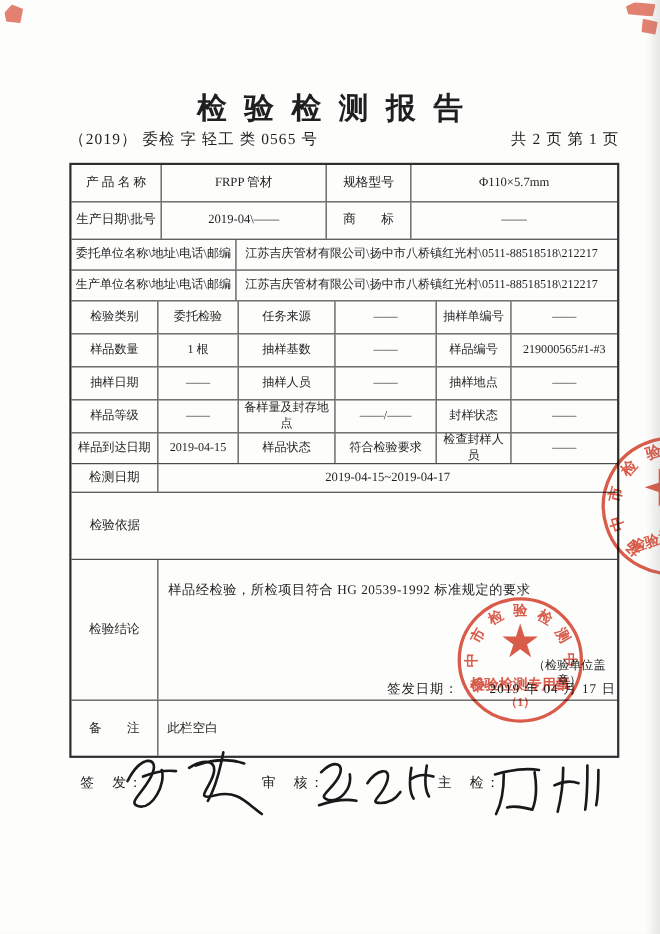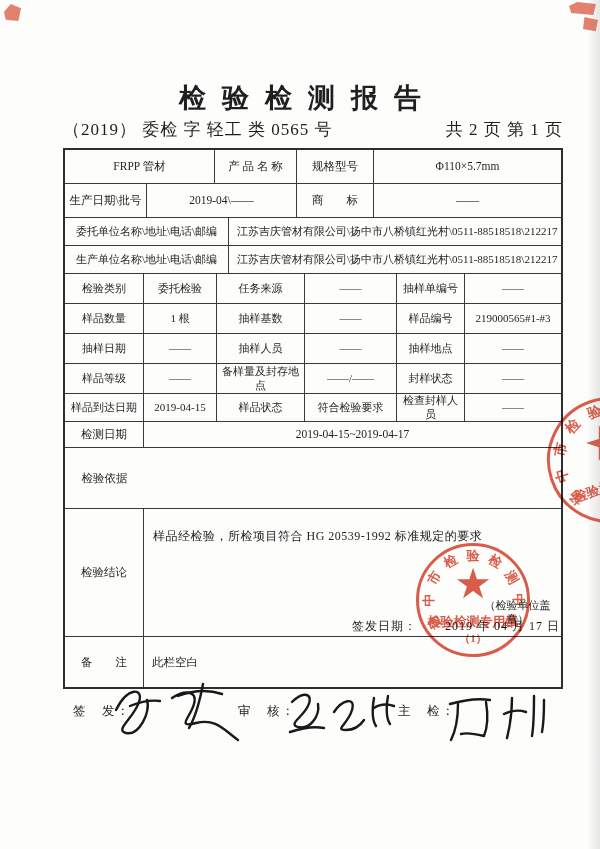--- a/index.html
+++ b/index.html
@@ -10,37 +10,37 @@
     color:#1f1f1f;
   }
   .edge-shade{position:absolute; right:0; top:0; width:13px; height:100%;
     background:linear-gradient(to right, rgba(90,90,90,0), rgba(110,110,110,.16));}
 
   
   .org-title{position:absolute; top:38px; left:0; width:100%; text-align:center;
     font-size:23px; font-weight:bold; letter-spacing:12px; text-indent:12px;}
   .report-title{position:absolute; top:80px; left:0; width:100%; text-align:center;
     font-size:27px; font-weight:bold; letter-spacing:16px; text-indent:16px;}
-  .doc-line{position:absolute; top:118px; left:63px; width:500px; font-size:17px;
+  .doc-line{position:absolute; top:118px; left:63px; width:500px; font-size:14px;
     display:flex; justify-content:space-between; letter-spacing:1px;}
 
   
   .sheet{position:absolute; left:63px; top:148px; width:500px; box-sizing:border-box;
     border:2px solid #2e2e2e;}
   .tr{display:flex; border-bottom:1px solid #3a3a3a; box-sizing:border-box;}
   .tr:last-child{border-bottom:none;justify-content:center;}
   .td{box-sizing:border-box; border-right:1px solid #3a3a3a;
     display:flex; align-items:center; justify-content:center;
     font-size:11.5px; text-align:center; padding:1px 2px; line-height:1.25;}
   .td:last-child{border-right:none;}
   .td.left{justify-content:flex-start; text-align:left; padding-left:8px;}
   .h34{height:34px}.h28{height:28px}.h30{height:30px}.h26{height:26px}
   .h61{height:61px}.h128{height:128px}.h50{height:50px}
   .wA{width:82px; flex:none}.wB{width:150px; flex:none}.wC{width:77px; flex:none}
-  .wL{width:164px; flex:none}
+  .wL{width:150px; flex:none}
   .c0{width:79px; flex:none}.c1{width:73px; flex:none}.c2{width:88px; flex:none}
   .c3{width:92px; flex:none}.c4{width:68px; flex:none}
   .grow{flex:1}
   .small{font-size:11px;}
 
   
   .concl{position:relative; display:block; padding:0;}
   .concl-text{position:absolute; left:9px; top:20px; font-size:12px; letter-spacing:.5px;}
   .seal-hint{position:absolute; left:330px; top:90px; font-size:11px;}
   .date-line{position:absolute; left:208px; top:110px; font-size:12px; display:flex; gap:28px; letter-spacing:1px; white-space:nowrap;}
@@ -90,22 +90,22 @@
   <div class="frag frag-tr-b"></div>
 
   <div class="report-title">检验检测报告</div>
   <div class="doc-line">
     <span>（2019） 委检 字 轻工 类 0565 号</span>
     <span>共 2 页 第 1 页</span>
   </div>
 
   <div class="sheet">
     <div class="tr h34">
+      <div class="td wA">产 品 名 称</div>
       <div class="td wB">FRPP 管材</div>
-      <div class="td wA">产 品 名 称</div>
       <div class="td wC">规格型号</div>
       <div class="td grow">Φ110×5.7mm</div>
     </div>
     <div class="tr h34">
       <div class="td wA">生产日期\批号</div>
       <div class="td wB">2019-04\——</div>
       <div class="td wC">商　　标</div>
       <div class="td grow">——</div>
     </div>
     <div class="tr h28">

